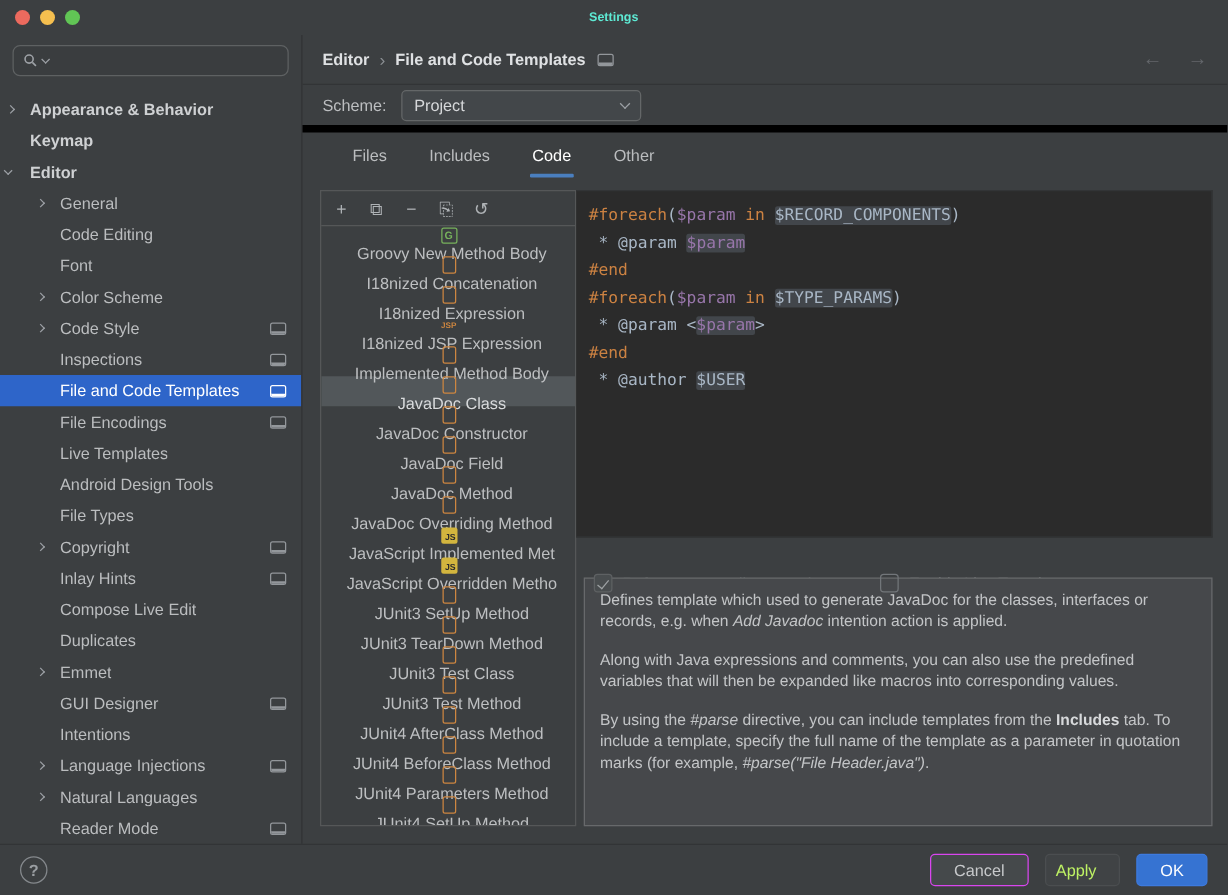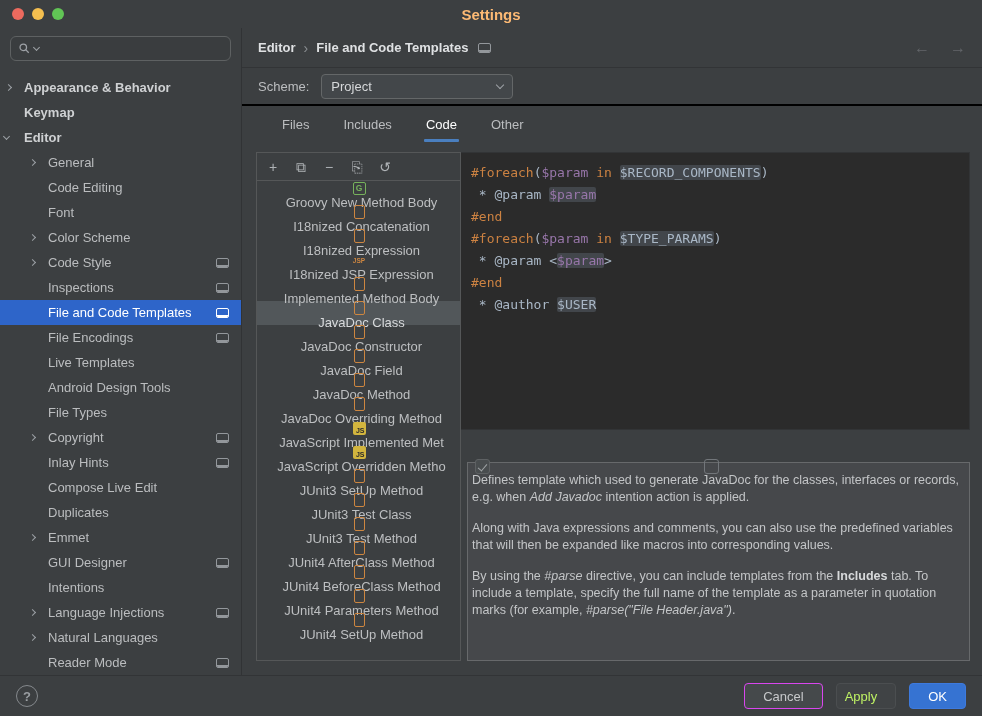--- a/index.html
+++ b/index.html
@@ -11,21 +11,21 @@
   }
   .window { width:982px; height:716px; display:flex; flex-direction:column; }
 
   
   .titlebar { height:28px; position:relative; display:flex; align-items:center; justify-content:center; flex:none; }
   .traffic { position:absolute; left:12px; top:8px; display:flex; gap:8px; }
   .light { width:12px; height:12px; border-radius:50%; }
   .light.red { background:#ec6a5e; }
   .light.yellow { background:#f5bf4f; }
   .light.green { background:#61c555; }
-  .win-title { color:#fdba74; font-weight:bold; font-size:15px; }
+  .win-title { color:#5eead4; font-weight:bold; font-size:10px; }
 
   
   .content { flex:1; display:flex; min-height:0; }
   .sidebar { width:242px; flex:none; display:flex; flex-direction:column; border-right:1px solid #313335; }
   .main { flex:1; display:flex; flex-direction:column; min-width:0; }
 
   
   .search-wrap { padding:8px 10px 4px 10px; }
   .search-box { height:25px; background:#3a3d3f; border:1px solid #5e6162; border-radius:6px; display:flex; align-items:center; padding:0 7px; gap:3px; }
   .search-box input { flex:1; background:transparent; border:none; outline:none; color:#d0d2d4; font-size:13px; font-family:"Liberation Sans",sans-serif; min-width:0; }
@@ -44,21 +44,21 @@
   .tree-row.selected .screen-icon { border-color:#ffffff; box-shadow:inset 0 -4px 0 -2px #ffffff; }
 
   
   .bc-row { height:40px; display:flex; align-items:center; padding:0 16px; border-bottom:1px solid #323436; flex:none; }
   .bc-item { font-weight:bold; color:#dfe1e3; }
   .bc-sep { color:#8a8e92; margin:0 8px; font-size:14px; }
   .bc-row .screen-icon { margin-left:10px; margin-right:0; }
   .nav-arrows { margin-left:auto; display:flex; gap:20px; }
   .nav-arrow { color:#63666a; font-size:16px; line-height:1; cursor:default; }
 
-  .scheme-row { height:38px; display:flex; align-items:center; padding:0 16px; border-bottom:2px solid #000000; flex:none; }
+  .scheme-row { height:38px; display:flex; align-items:center; padding:0 16px; border-bottom:6px solid #000000; flex:none; }
   .scheme-label { color:#bcbec0; }
   .scheme-select { margin-left:12px; width:192px; height:25px; background:#43474a; border:1px solid #646768; border-radius:4px; display:flex; align-items:center; padding:0 9px; color:#d6d8da; }
   .dd-chev { width:6px; height:6px; border-right:1.6px solid #9da1a6; border-bottom:1.6px solid #9da1a6; transform:rotate(45deg); margin-left:auto; margin-top:-3px; }
 
   .tabs-row { height:36px; display:flex; align-items:stretch; gap:34px; padding-left:40px; flex:none; }
   .tab { position:relative; display:flex; align-items:center; color:#bbbdbf; cursor:default; }
   .tab.selected { color:#ffffff; }
   .tab.selected::after { content:""; position:absolute; left:-2px; right:-2px; bottom:0; height:3px; background:#4a7fbf; border-radius:1px; }
 
   
@@ -87,21 +87,21 @@
   .cb-row { height:32px; flex:none; display:flex; align-items:center; padding-left:14px; gap:48px; }
   .cb-group { display:flex; align-items:center; gap:8px;margin-top:40px; }
   .cb { position:relative; width:15px; height:15px; border-radius:3px; flex:none; }
   .cb.checked-disabled { background:#494d4f; border:1px solid #5e6163; }
   .cb.checked-disabled::after { content:""; position:absolute; left:4px; top:2px; width:4px; height:8px; border-right:1.6px solid #9fa3a5; border-bottom:1.6px solid #9fa3a5; transform:rotate(40deg); }
   .cb.unchecked { border:1px solid #72767a; background:transparent; }
   .cb-label { color:#bcbec0; }
   .cb-group.disabled .cb-label { color:#7c8082; }
 
   .desc-label { flex:none; padding:8px 0 5px 6px; color:#bcbec0; }
-  .desc-box { flex:1; min-height:0; margin-left:6px; border:1px solid #67696b; background:#46484b; padding:9px 4px; overflow:hidden; color:#c3c5c7; line-height:17px; font-size:12.5px; }
+  .desc-box { flex:1; min-height:0; margin-left:6px; border:1px solid #67696b; background:#46484b; padding:9px 12px; overflow:hidden; color:#c3c5c7; line-height:17px; font-size:12.5px; }
   .desc-p { margin-bottom:14px; }
   .desc-p:last-child { margin-bottom:0; }
   .desc-p strong { color:#d7d9db; }
 
   
   .footer { height:41px; flex:none; border-top:1px solid #323436; display:flex; align-items:center; padding:0 16px; }
   .help-btn { width:22px; height:22px; border:1.4px solid #85898d; border-radius:50%; color:#9a9ea2; display:flex; align-items:center; justify-content:center; font-size:13px; font-weight:bold; cursor:default; }
   .footer-btns { margin-left:auto; display:flex; gap:13px; }
   .btn { height:26px; padding:0 18px; border-radius:4px; border:1px solid #d946ef; background:#45494b; color:#c7c9cb; font-size:13px; display:flex; align-items:center; cursor:default; }
   .btn.disabled { color:#bef264; border-color:#4b4e50; background:#404object34; background:#404345;padding-left:8px; }
@@ -347,20 +347,24 @@
               <div class="list-item">
                 <span class="ic js"></span>
                 <span class="list-item-label">JavaScript Overridden Metho</span>
               </div>
               <div class="list-item">
                 <span class="ic template"></span>
                 <span class="list-item-label">JUnit3 SetUp Method</span>
               </div>
               <div class="list-item">
                 <span class="ic template"></span>
+                <span class="list-item-label">JUnit3 TearDown Method</span>
+              </div>
+              <div class="list-item">
+                <span class="ic template"></span>
                 <span class="list-item-label">JUnit3 Test Class</span>
               </div>
               <div class="list-item">
                 <span class="ic template"></span>
                 <span class="list-item-label">JUnit3 Test Method</span>
               </div>
               <div class="list-item">
                 <span class="ic template"></span>
                 <span class="list-item-label">JUnit4 AfterClass Method</span>
               </div>

